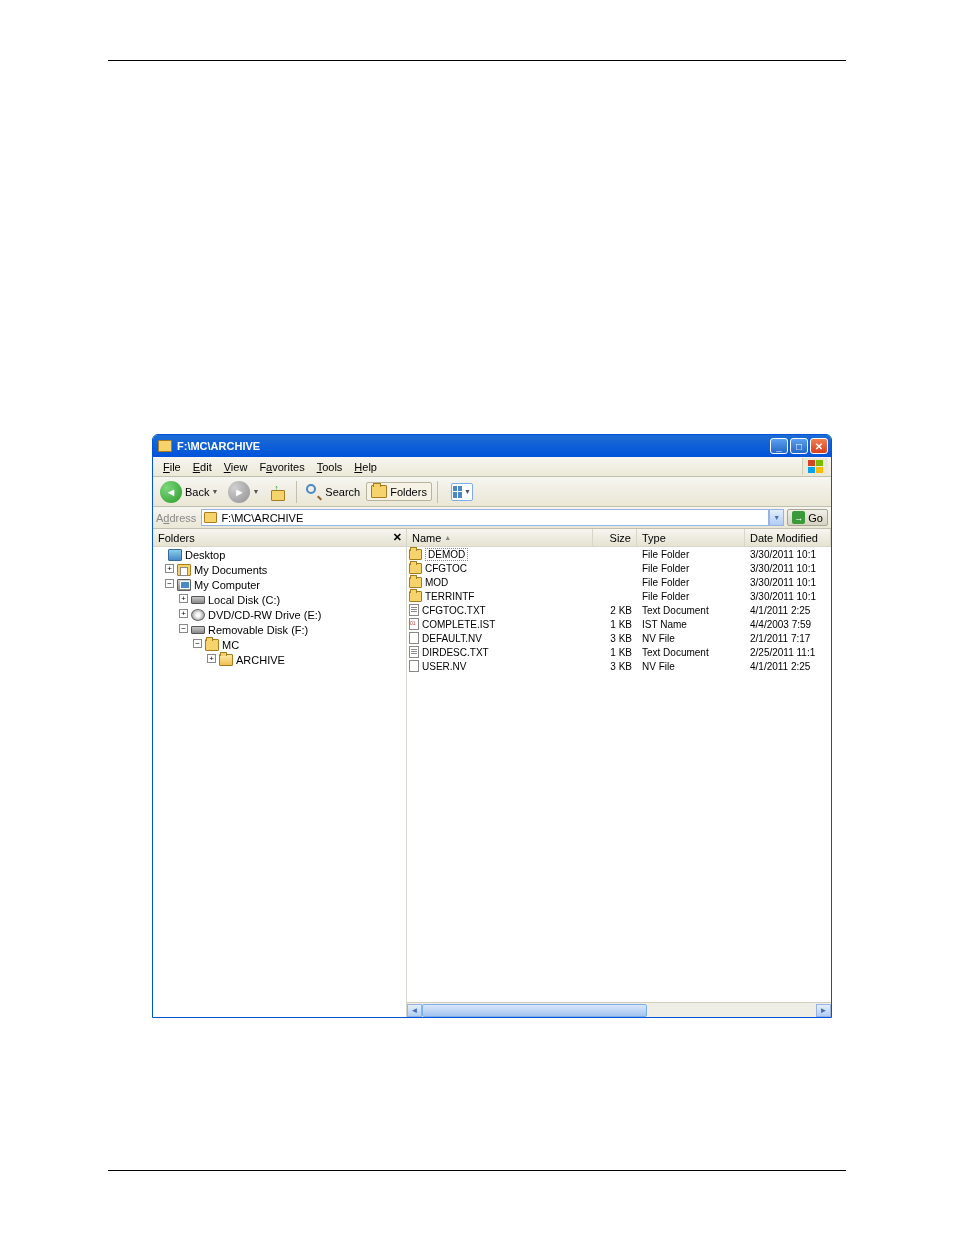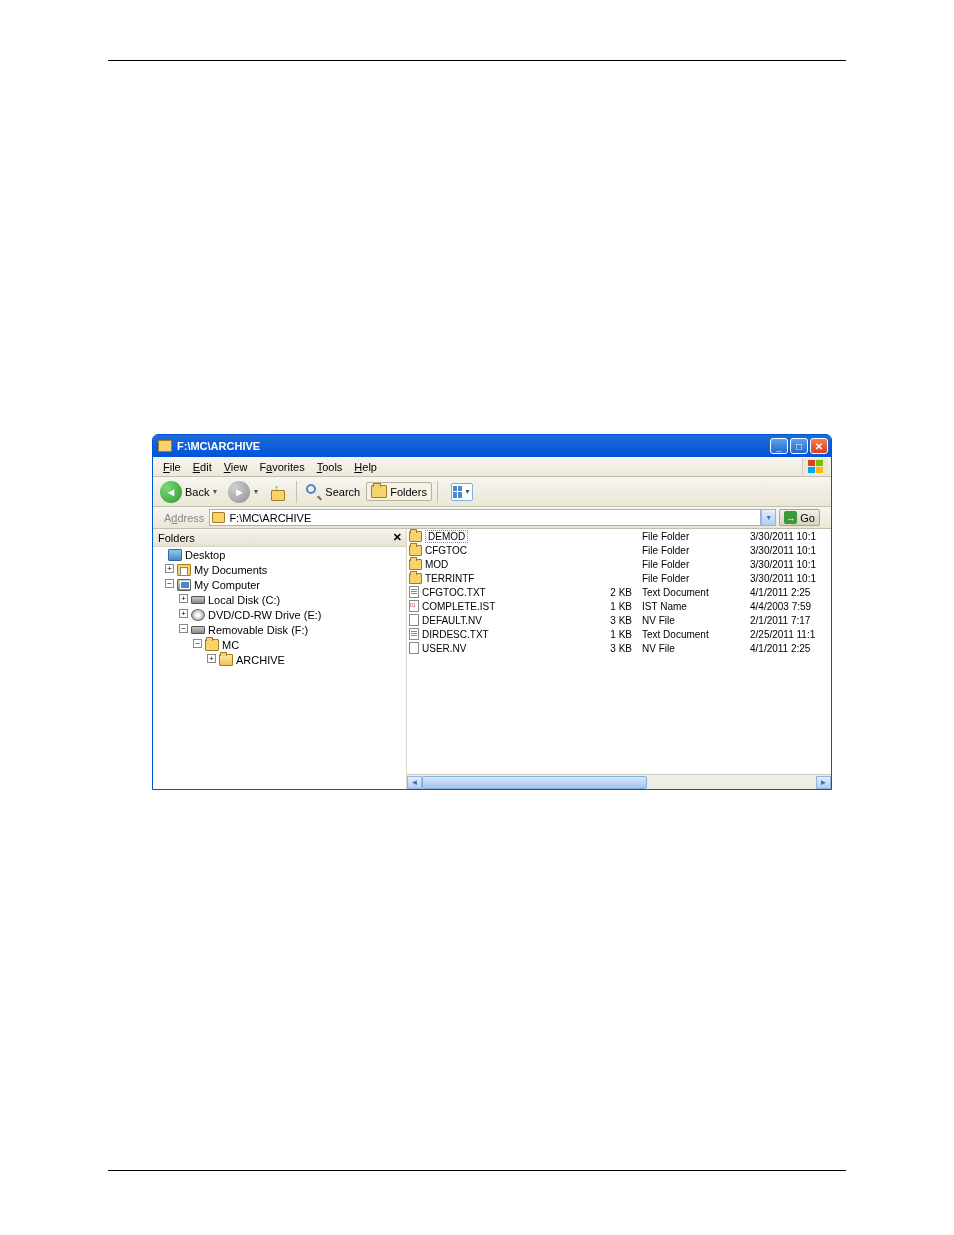--- a/index.html
+++ b/index.html
@@ -1,19 +1,19 @@
 <!DOCTYPE html>
 <html><head>
 <meta charset="utf-8">
 <style>
 * { box-sizing: border-box; margin: 0; padding: 0; font-family: Tahoma, sans-serif; }
 body { background: #fff; width: 954px; height: 1235px; position: relative; }
 .page-border-top { position: absolute; top: 60px; left: 108px; width: 738px; height: 1px; background: #000; }
 .page-border-bottom { position: absolute; top: 1170px; left: 108px; width: 738px; height: 1px; background: #000; }
-.window { position: absolute; top: 434px; left: 152px; width: 680px; height: 356px; border: 1px solid #0053db; border-radius: 6px 6px 0 0; overflow: hidden; background: #bef264; font-size: 10px; }
+.window { position: absolute; top: 434px; left: 152px; width: 680px; height: 584px; border: 1px solid #0053db; border-radius: 6px 6px 0 0; overflow: hidden; background: #bef264; font-size: 10px; }
 .titlebar { height: 22px; background: linear-gradient(to bottom, #1d6cd4, #0053db); display: flex; align-items: center; padding: 0 3px; color: #fff; }
 .titlebar .folder-ic { width: 14px; height: 12px; background: #f6d36b; border: 1px solid #a87c1e; border-radius: 1px; margin-right: 5px; margin-left: 2px; }
 .titlebar .title-text { flex: 1; font-weight: bold; font-size: 11px; }
 .winbtn { width: 18px; height: 16px; margin-left: 2px; border: 1px solid #fff; border-radius: 3px; display: flex; align-items: center; justify-content: center; font-size: 10px; font-weight: bold; color: #fff; cursor: pointer; }
 .winbtn.min, .winbtn.max { background: linear-gradient(to bottom, #5aa0f0, #2568c8); }
 .winbtn.close { background: linear-gradient(to bottom, #f08050, #d84020); }
 .menubar { height: 20px; background: linear-gradient(to bottom, #f6f5f0, #ece9d8); border-bottom: 1px solid #c0c0b0; display: flex; align-items: center; padding: 0 4px; position: relative; }
 .menubar span { padding: 16px 6px; cursor: pointer; font-size: 11px; }
 .menubar span u { text-decoration: underline; }
 .winlogo { position: absolute; right: 3px; top: 1px; width: 26px; height: 17px; background: #ece9d8; border-left: 1px solid #d0cdbd; display: flex; align-items: center; justify-content: center; }
@@ -29,21 +29,21 @@
 .up-ic .fld { width: 14px; height: 11px; background: #f6d36b; border: 1px solid #a87c1e; position: absolute; bottom: 0; left: 2px; border-radius: 1px; }
 .up-ic .arr { position: absolute; top: 0; left: 5px; color: #2a9a2a; font-size: 9px; font-weight: bold; }
 .search-ic { width: 16px; height: 16px; position: relative; margin-right: 3px; }
 .search-ic .lens { width: 10px; height: 10px; border: 2px solid #4a88c8; border-radius: 50%; position: absolute; }
 .search-ic .handle { width: 5px; height: 2px; background: #906530; position: absolute; bottom: 1px; right: 0; transform: rotate(45deg); }
 .folders-ic { width: 16px; height: 13px; background: #f6d36b; border: 1px solid #a87c1e; border-radius: 1px; margin-right: 3px; position: relative; }
 .folders-ic::before { content: ''; position: absolute; top: -3px; left: 1px; width: 6px; height: 3px; background: #f6d36b; border: 1px solid #a87c1e; border-bottom: none; border-radius: 1px 1px 0 0; }
 .view-ic { width: 22px; height: 18px; border: 1px solid #7daee4; background: #fff; margin-left: 4px; display: flex; align-items: center; padding: 1px; border-radius: 2px; }
 .view-ic .grid { width: 12px; height: 12px; display: grid; grid-template: repeat(2,1fr)/repeat(2,1fr); gap: 1px; }
 .view-ic .grid div { background: #4a88c8; }
-.addressbar { height: 22px; background: linear-gradient(to bottom, #f6f5f0, #eae7d6); border-bottom: 1px solid #c0c0b0; display: flex; align-items: center; padding: 0 11px; }
+.addressbar { height: 22px; background: linear-gradient(to bottom, #f6f5f0, #eae7d6); border-bottom: 1px solid #c0c0b0; display: flex; align-items: center; padding: 0 3px; }
 .addressbar .lbl { color: #888; font-size: 11px; margin-right: 5px; }
 .addressbar .lbl u { text-decoration: underline; }
 .addr-input { flex: 1; height: 17px; background: #fff; border: 1px solid #99b2e4; display: flex; align-items: center; padding: 0 2px; font-size: 11px; }
 .addr-input .fld-ic { width: 13px; height: 11px; background: #f6d36b; border: 1px solid #a87c1e; border-radius: 1px; margin-right: 4px; }
 .addr-dd { width: 15px; height: 17px; background: linear-gradient(to bottom, #e3effc, #b0cdf2); border: 1px solid #99b2e4; display: flex; align-items: center; justify-content: center; font-size: 7px; color: #4a6db0; cursor: pointer; }
 .go-btn { height: 17px; padding: 0 4px; margin-left: 3px; background: linear-gradient(to bottom, #f0f0e8, #d6d3c2); border: 1px solid #a8a690; border-radius: 2px; display: flex; align-items: center; font-size: 11px; cursor: pointer; }
 .go-arrow { width: 13px; height: 13px; background: #3a9a3a; border-radius: 2px; color: #fff; display: flex; align-items: center; justify-content: center; font-size: 9px; margin-right: 3px; }
 .content { display: flex; height: calc(100% - 94px); }
 .sidebar { width: 254px; background: #fff; display: flex; flex-direction: column; border-right: 1px solid #d8d6c8; }
 .sidebar-hdr { height: 18px; background: linear-gradient(to bottom, #f6f5f0, #e6e3d2); border-bottom: 1px solid #d8d6c8; display: flex; align-items: center; padding: 0 5px; font-size: 11px; position: relative; }
@@ -221,20 +221,35 @@
         </div>
         <div class="tree-item" style="padding-left:52px">
           <span class="exp">+</span>
             <div class="ic folder open"></div>
           <span>ARCHIVE</span>
         </div>
       </div>
     </div>
 
     <div class="filepane">
+      <div class="col-hdr">
+        <div class="col name">
+          <span>Name</span>
+          <span class="sort-arr">▲</span>
+        </div>
+        <div class="col size">
+            <span>Size</span>
+          </div>
+        <div class="col type">
+            <span>Type</span>
+          </div>
+        <div class="col date">
+            <span>Date Modified</span>
+          </div>
+      </div>
       <div class="filelist" id="filelist">
           <div class="file-row">
             <div class="c-name">
               <div class="ic folder"></div>
               <span class="fname sel">DEMOD</span>
             </div>
             <div class="c-size"></div>
             <div class="c-type">File Folder</div>
             <div class="c-date">3/30/2011 10:1</div>
           </div>

